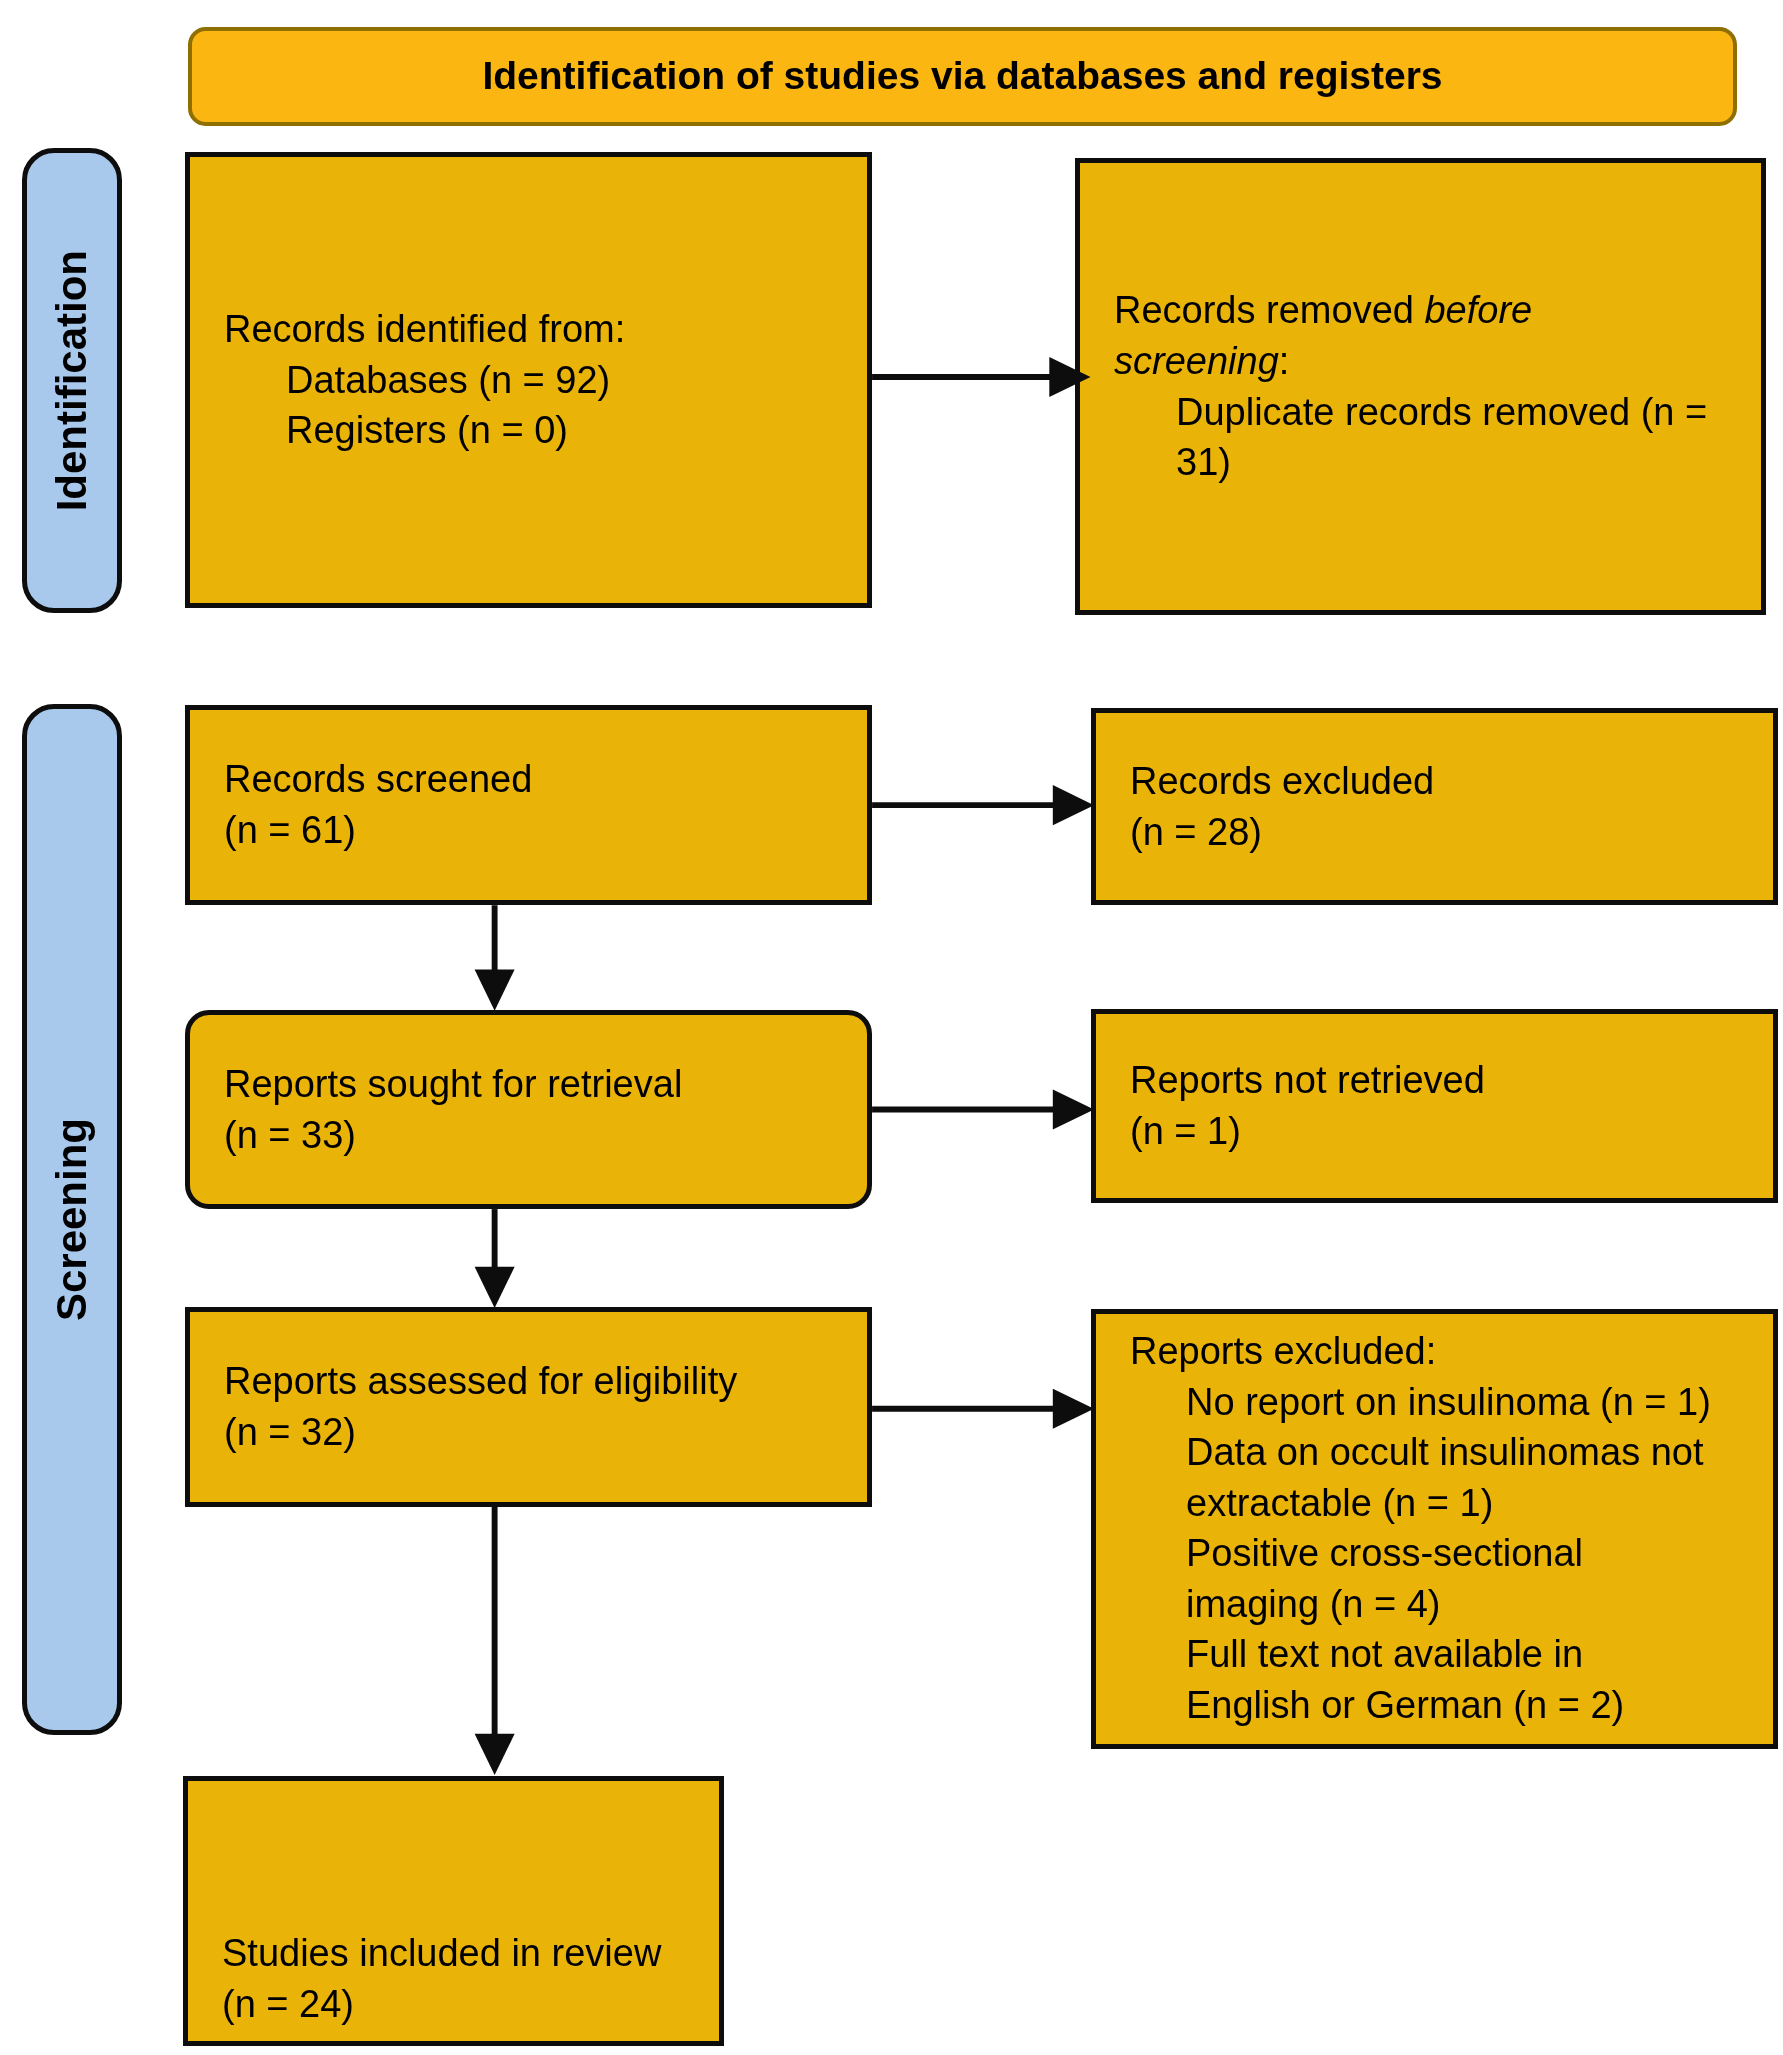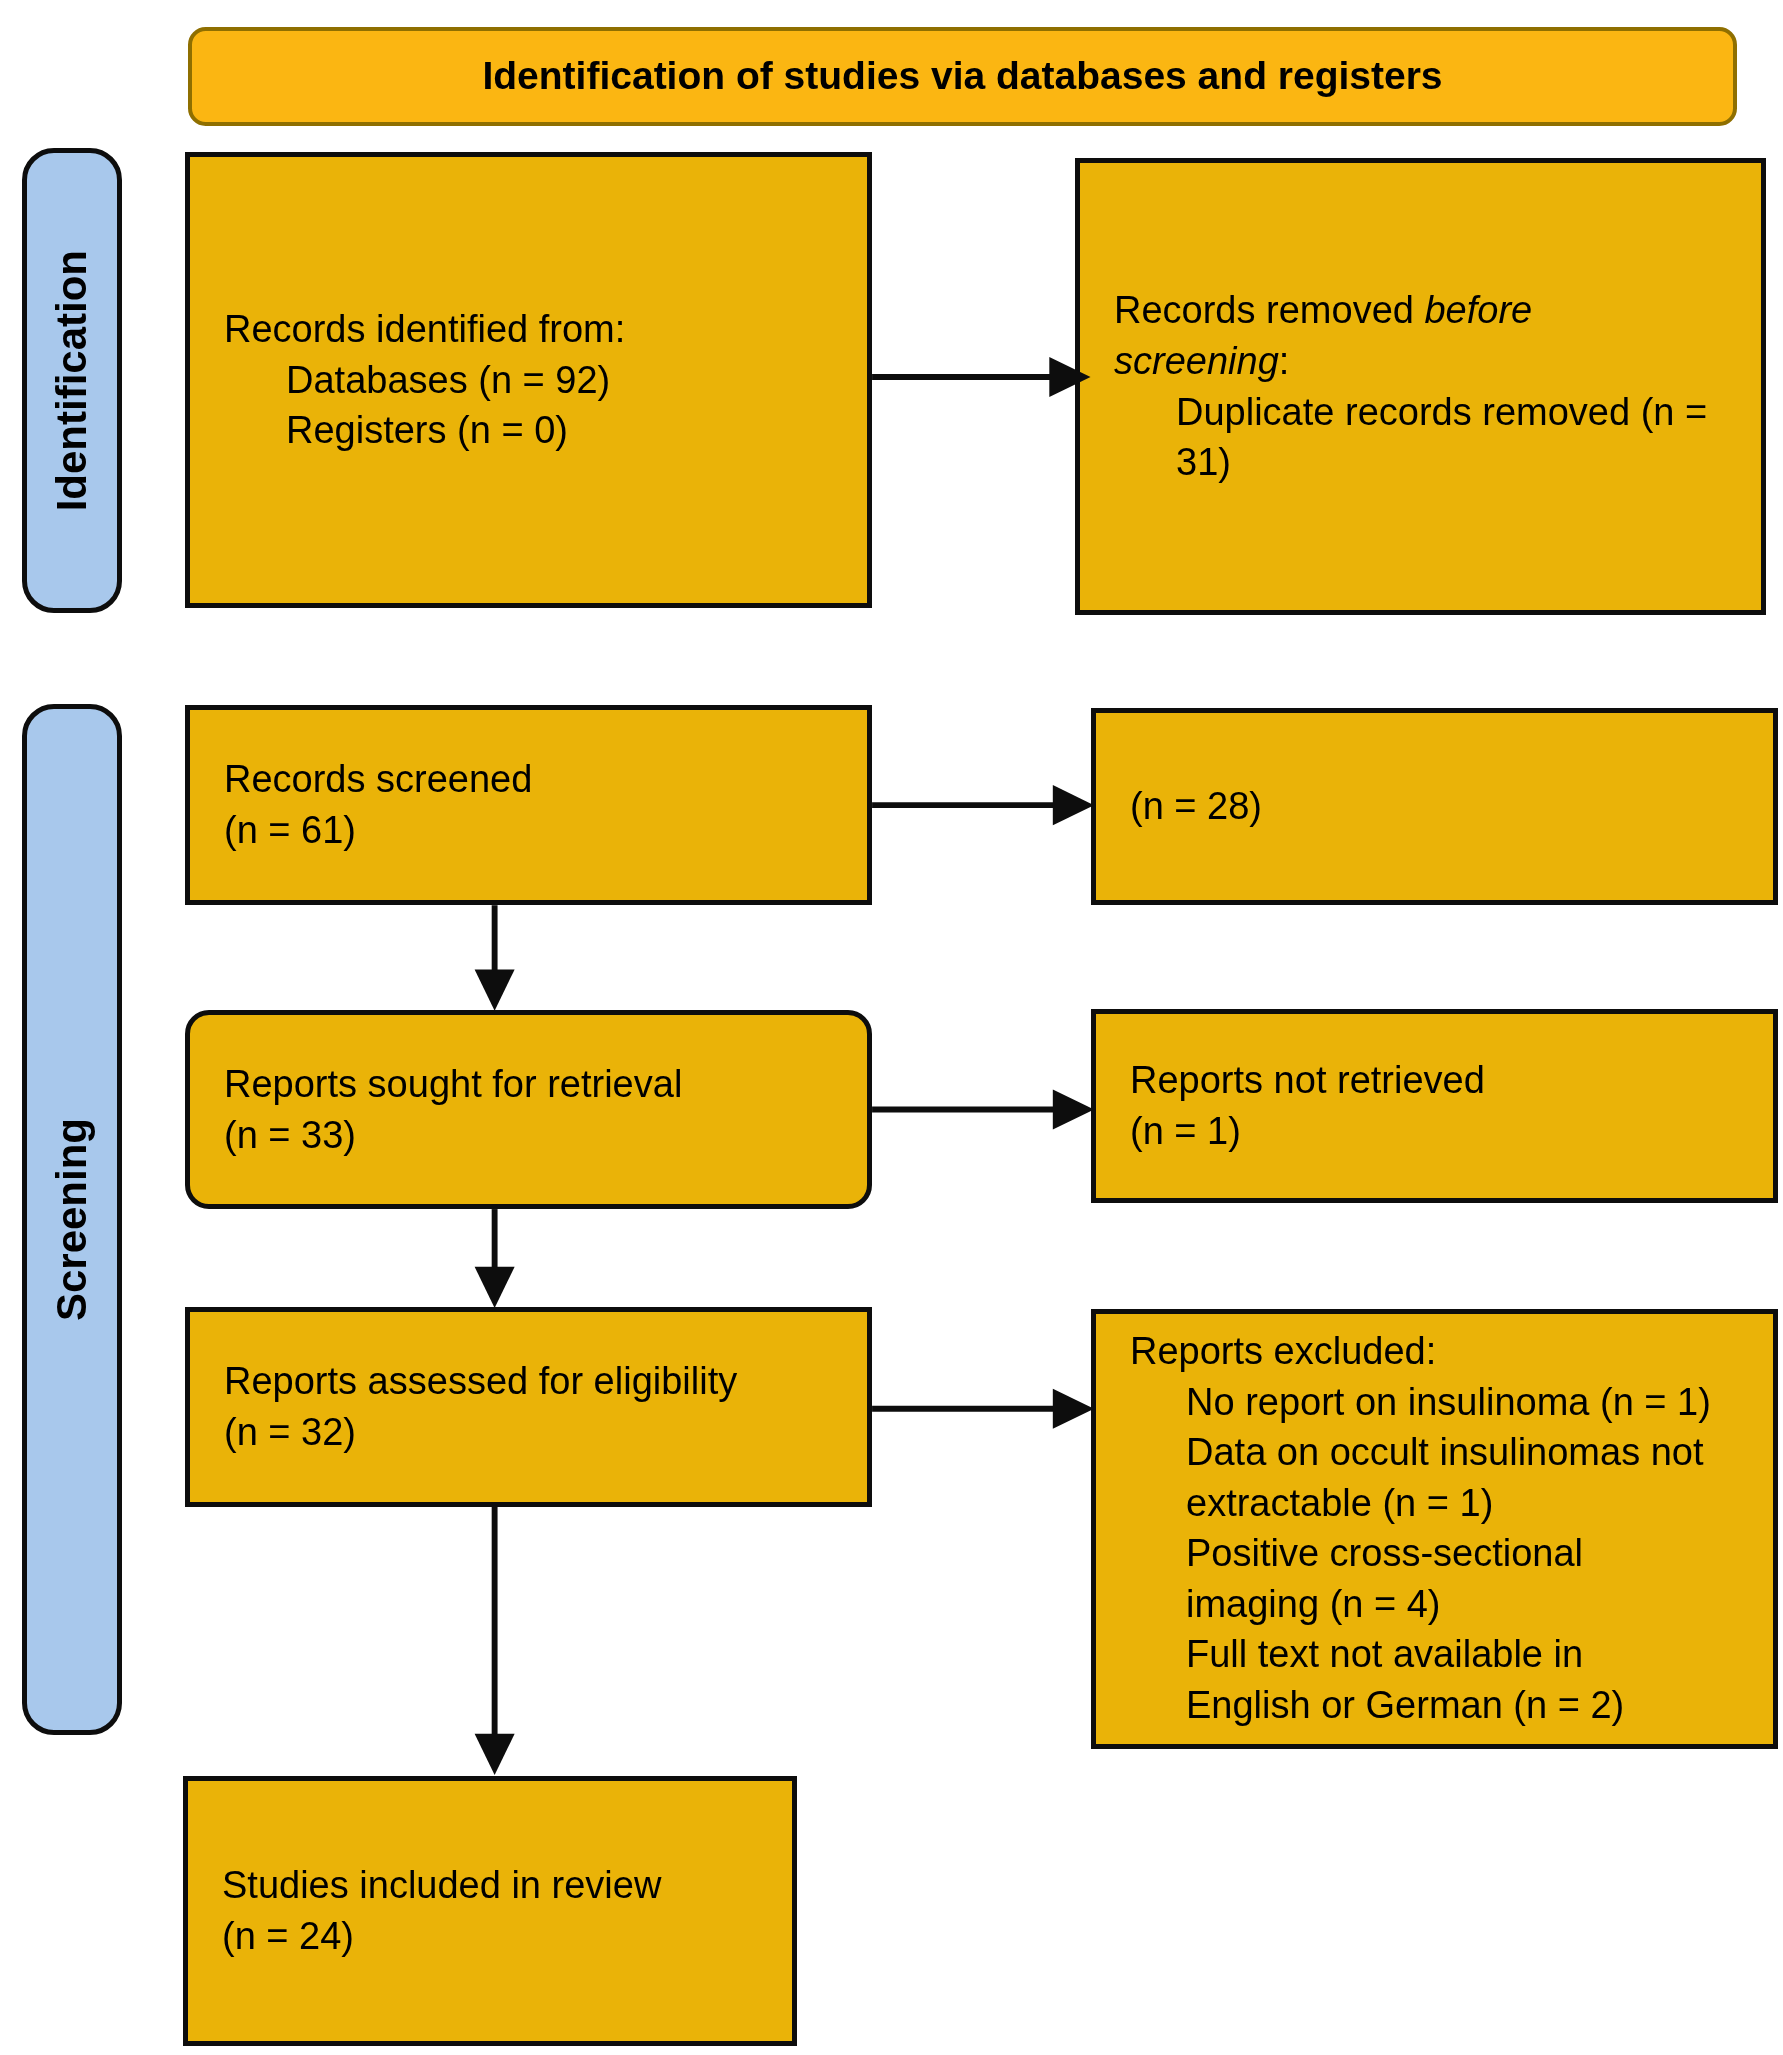--- a/index.html
+++ b/index.html
@@ -38,21 +38,21 @@
   .reason{margin-left:56px;max-width:530px;}
   .it{font-style:italic;}
   #box-records-identified{left:185px;top:152px;width:687px;height:456px;}
   #box-records-removed{left:1075px;top:158px;width:691px;height:457px;}
   #box-records-screened{left:185px;top:705px;width:687px;height:200px;}
   #box-records-excluded{left:1091px;top:708px;width:687px;height:197px;}
   #box-reports-sought{left:185px;top:1010px;width:687px;height:199px;border-radius:24px;}
   #box-reports-not-retrieved{left:1091px;top:1009px;width:687px;height:194px;}
   #box-reports-assessed{left:185px;top:1307px;width:687px;height:200px;}
   #box-reports-excluded{left:1091px;top:1309px;width:687px;height:440px;}
-  #box-studies-included{left:183px;top:1776px;width:614px;height:270px;}
+  #box-studies-included{left:183px;top:1776px;width:541px;height:270px;justify-content:flex-end;}
   
   .arrows{position:absolute;left:0;top:0;width:1783px;height:2056px;pointer-events:none;}
 </style>
 </head>
 <body>
 
 <div class="canvas">
 
   <div class="header-banner" style="background-color: rgb(251, 182, 18);">
     <div class="title">Identification of studies via databases and registers</div>
@@ -77,20 +77,21 @@
     <div><span class="it">screening</span><span>:</span></div>
     <div class="indent">Duplicate records removed (n = 31)</div>
   </div>
 
   <div class="fbox" id="box-records-screened">
     <div>Records screened</div>
     <div>(n = 61)</div>
   </div>
 
   <div class="fbox" id="box-records-excluded">
+    <div>Records excluded</div>
     <div>(n = 28)</div>
   </div>
 
   <div class="fbox" id="box-reports-sought">
     <div>Reports sought for retrieval</div>
     <div>(n = 33)</div>
   </div>
 
   <div class="fbox" id="box-reports-not-retrieved">
     <div>Reports not retrieved</div>

